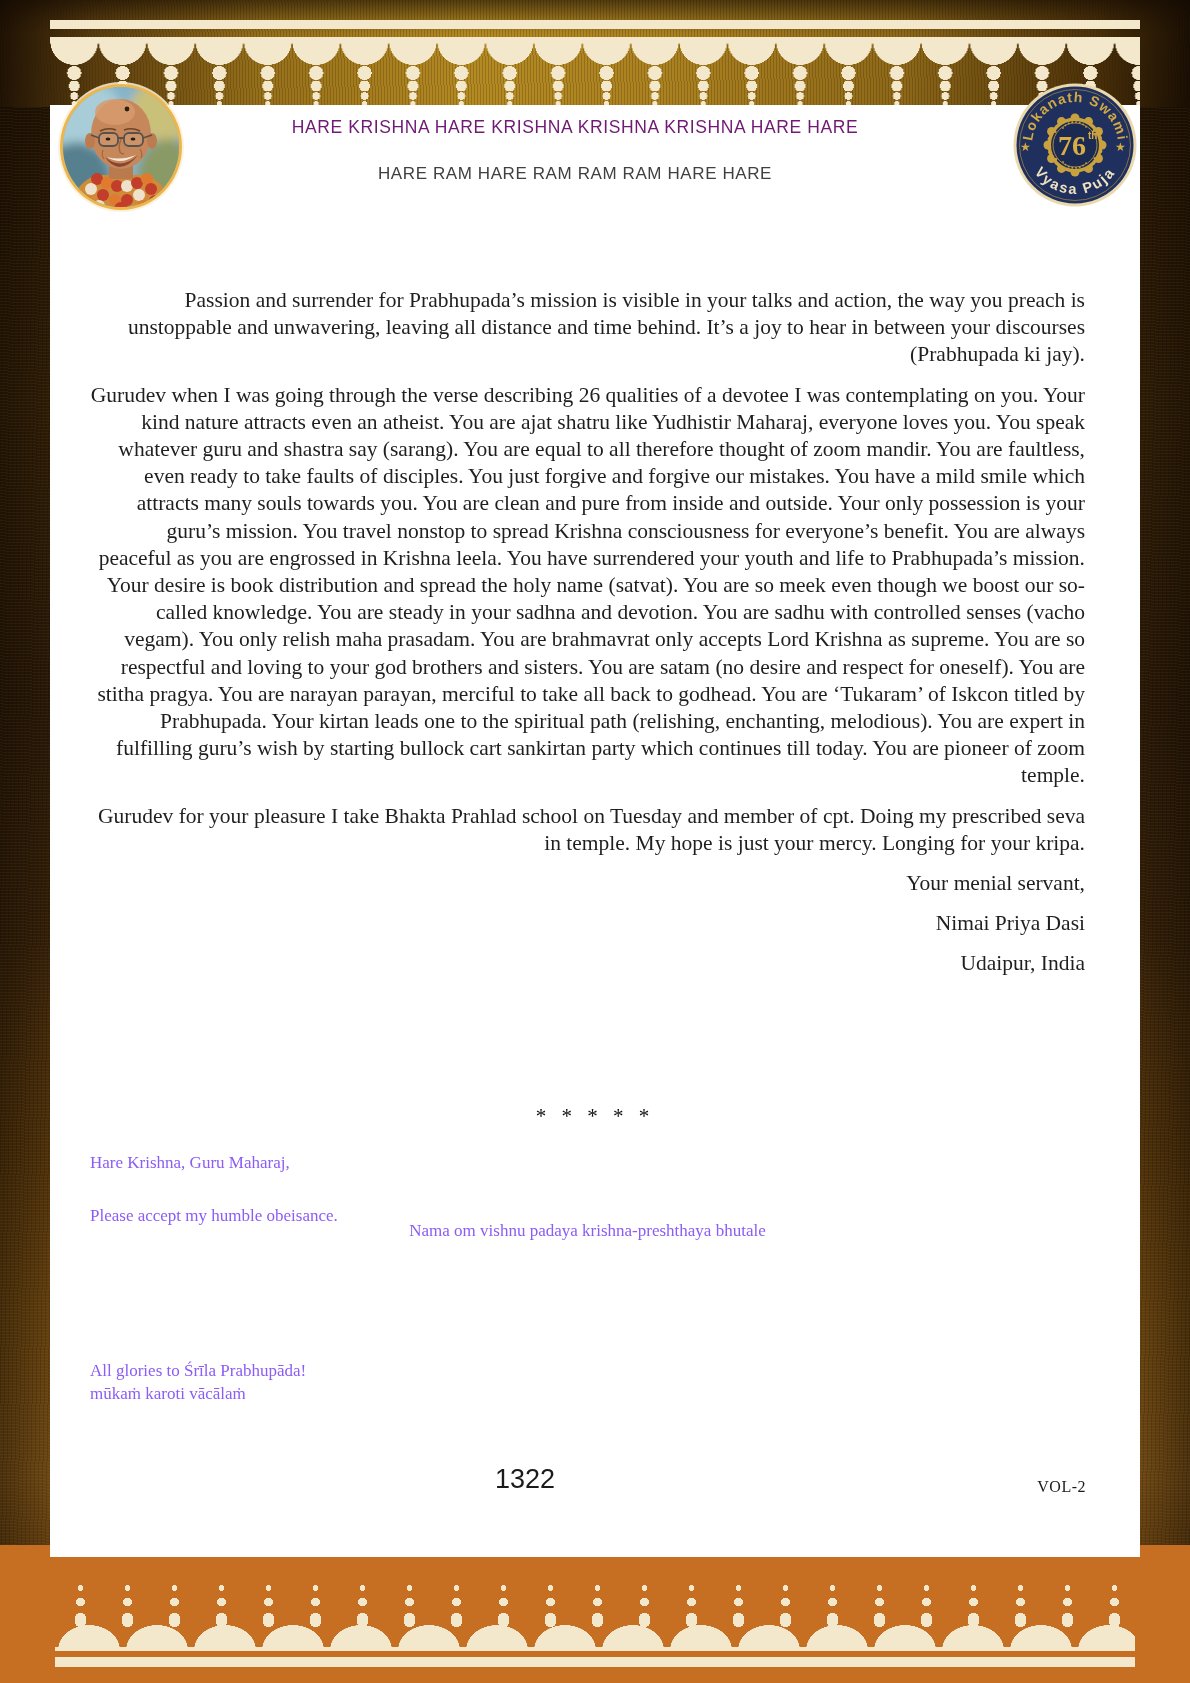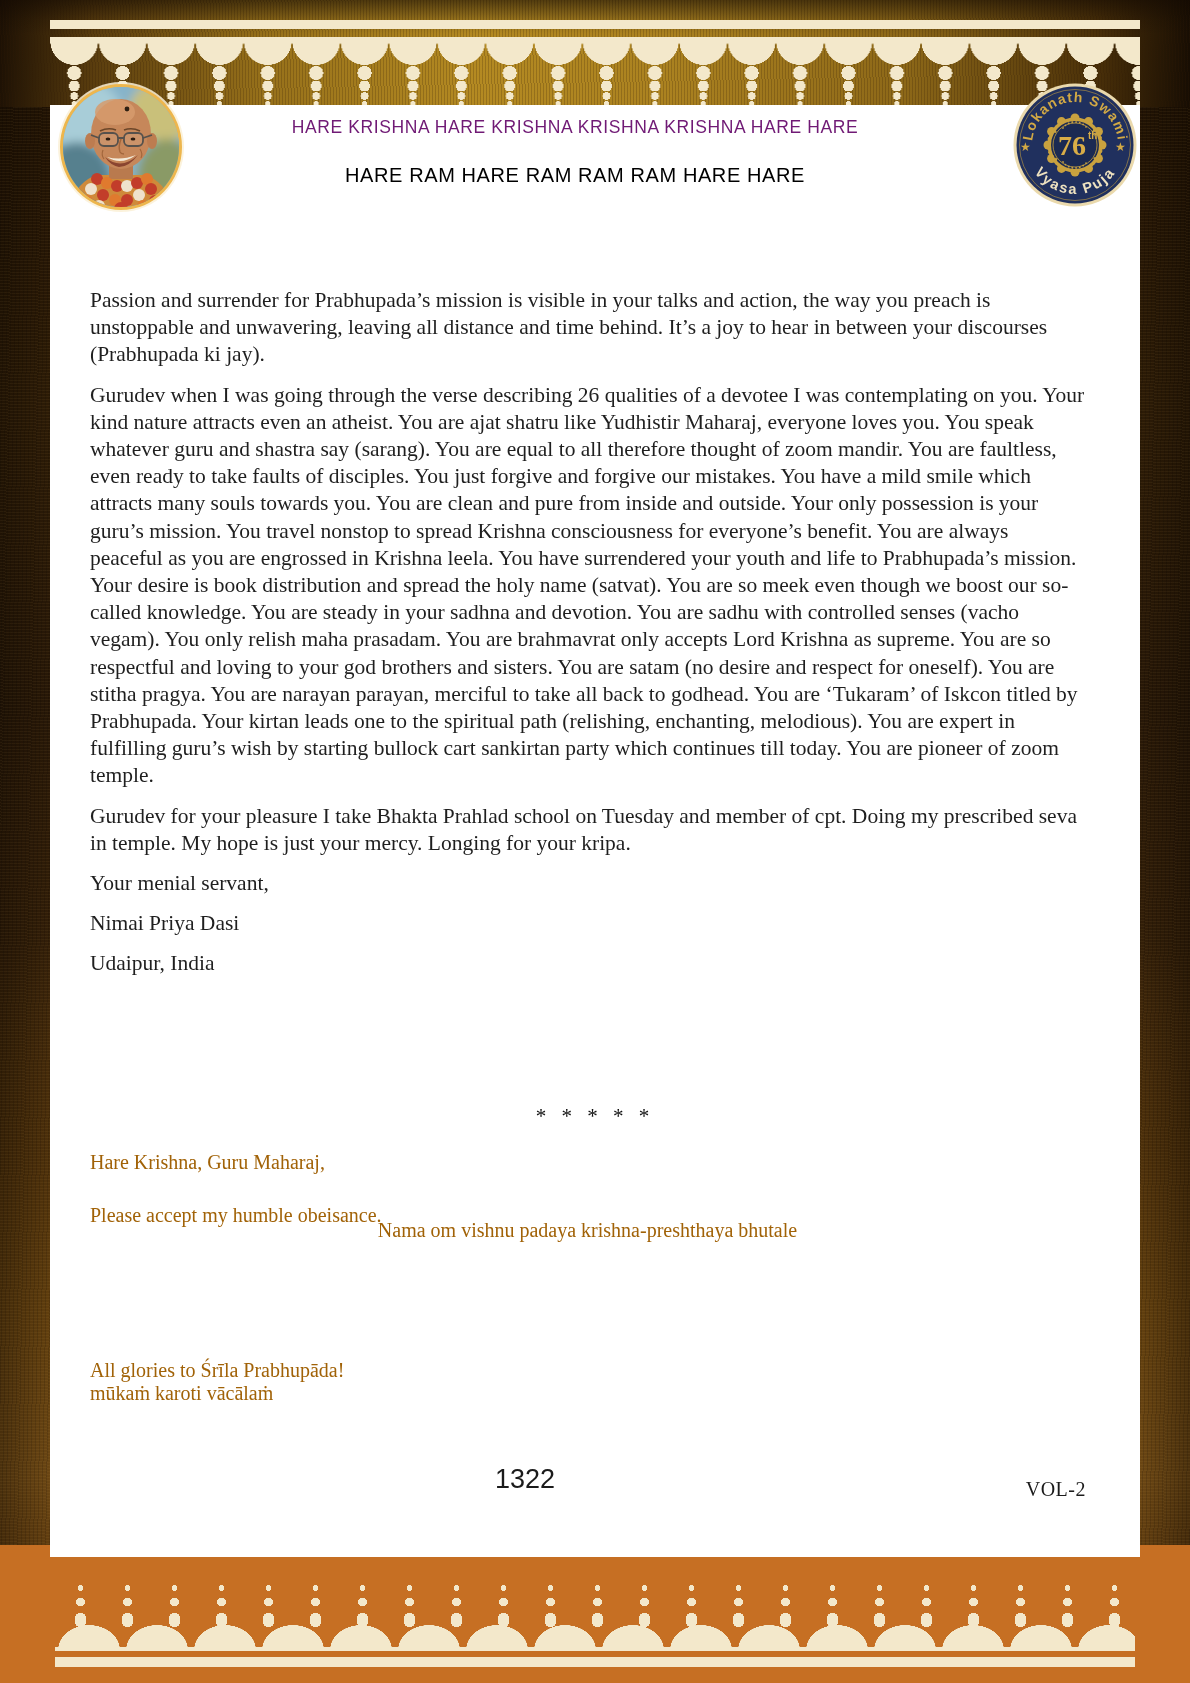--- a/index.html
+++ b/index.html
@@ -48,40 +48,40 @@
   
   .photo{
     position:absolute;left:60px;top:84px;width:116px;height:120px;z-index:5;
     border-radius:50%;border:3px solid #edb64d;overflow:hidden;background:#86b3c9;
     box-shadow:0 0 0 2px rgba(250,240,214,.85);
   }
   .photo svg{display:block;width:116px;height:120px;}
   .mantras{position:absolute;left:200px;top:117px;width:750px;text-align:center;z-index:4;
     font-family:"Liberation Sans","DejaVu Sans",sans-serif;}
   .mantra1{font-size:17.5px;letter-spacing:.6px;color:#701a75;}
-  .mantra2{font-size:20px;letter-spacing:.6px;color:#000000;margin-top:26px;}
+  .mantra2{font-size:17px;letter-spacing:.6px;color:#404040;margin-top:26px;}
   .badge{position:absolute;left:1012px;top:82px;width:126px;height:126px;z-index:5;}
   .badge svg{display:block;width:126px;height:126px;font-family:"Liberation Sans","DejaVu Sans",sans-serif;}
   
   .letter1{position:absolute;left:90px;top:287px;width:995px;z-index:3;
     font-size:21.5px;line-height:27.2px;color:#1f1f1f;}
-  .letter1 p{margin:0 0 13px 0;}
+  .letter1 p{margin:0 0 13px 0;text-align:right;}
   .separator{position:absolute;left:50px;top:1104px;width:1090px;text-align:center;z-index:3;
     font-size:21px;letter-spacing:5px;color:#111;}
-  .abs-line{position:absolute;left:90px;width:995px;z-index:3;font-size:20px;line-height:27.2px;color:#a16207;}
+  .abs-line{position:absolute;left:90px;width:995px;z-index:3;font-size:17px;line-height:27.2px;color:#8b5cf6;}
   .salutation{top:1149px;}
   .obeisance{top:1202px;}
   .pranam{top:1217px;text-align:center;}
   .glories{top:1357px;}
   .verse{top:1380px;}
   
   .page-num{position:absolute;left:50px;top:1464px;width:950px;text-align:center;z-index:3;
     font-family:"Liberation Sans","DejaVu Sans",sans-serif;font-size:27px;color:#1b1b1b;}
   .volume{position:absolute;right:104px;top:1478px;z-index:3;
-    font-size:20px;letter-spacing:.5px;color:#1b1b1b;}
+    font-size:16px;letter-spacing:.5px;color:#1b1b1b;}
   
   .bottom-band{position:absolute;left:0;top:1545px;width:1190px;height:138px;z-index:1;}
   .b-dots{
     position:absolute;left:57px;top:38px;width:1076px;height:46px;
     background-image:
       radial-gradient(circle 2.8px at 23.5px 5px,  #f3e8cb 99%, rgba(243,232,203,0) 100%),
       radial-gradient(circle 4.5px at 23.5px 19px, #f3e8cb 99%, rgba(243,232,203,0) 100%),
       radial-gradient(ellipse 6px 7.5px at 23.5px 37px, #f3e8cb 99%, rgba(243,232,203,0) 100%);
     background-size:47px 46px;background-repeat:repeat-x;
   }

